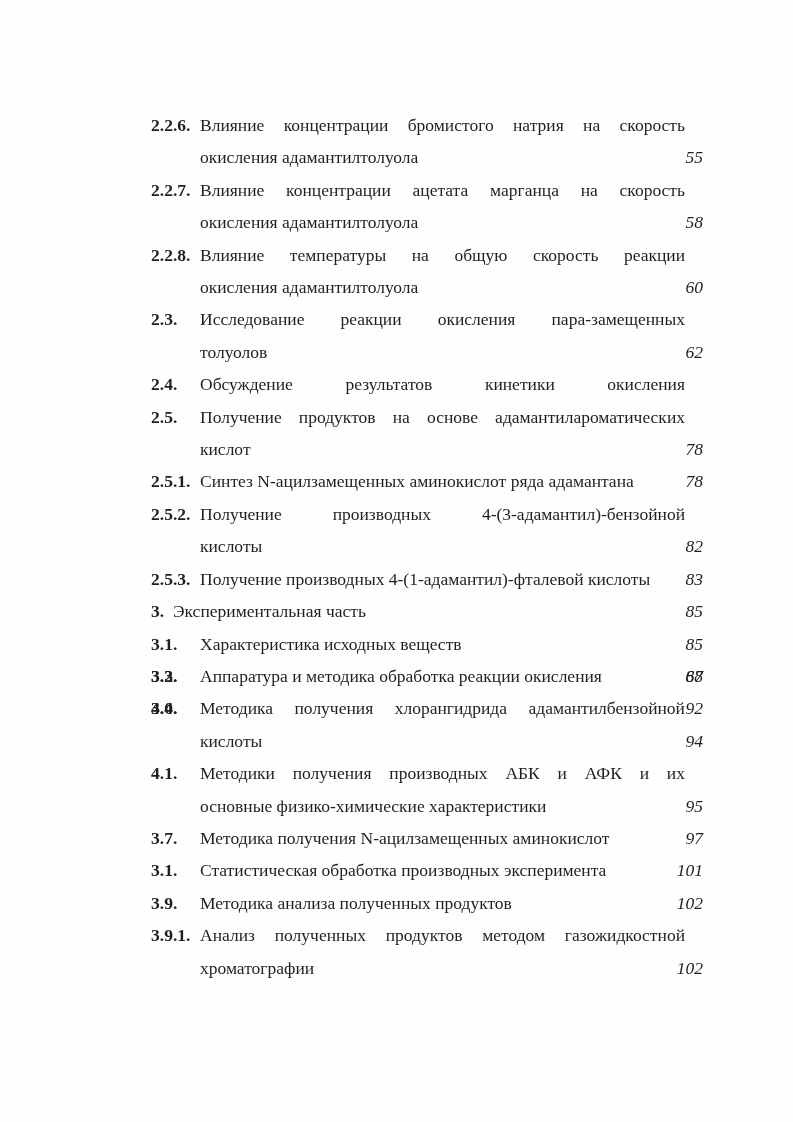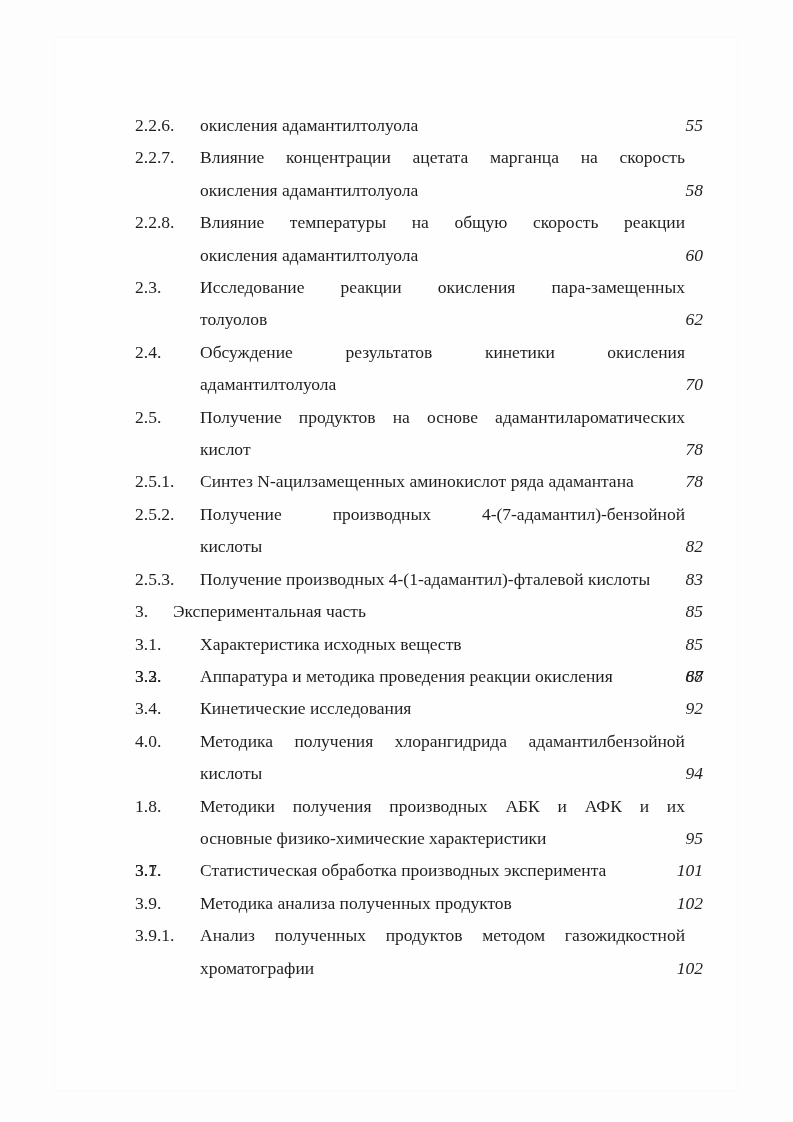--- a/index.html
+++ b/index.html
@@ -36,23 +36,24 @@
   }
   .entry {
     position: relative;
     padding-left: 65px;
   }
   .entry.narrow {
     padding-left: 38px;
   }
   .num {
     position: absolute;
-    left: 0;
+    left: 16px;
     top: 0;
     white-space: nowrap;
+    font-weight: bold;
   }
   .line {
     position: relative;
   }
   .line.just {
     text-align: justify;
     text-align-last: justify;
     padding-right: 18px;
   }
   .line.last {
@@ -69,92 +70,93 @@
   }
 </style>
 </head>
 <body>
 
 <div class="page">
   <div class="sheet"></div>
   <div class="toc">
       <div class="entry">
         <span class="num">2.2.6.</span>
+        <div class="line just"><span>Влияние концентрации бромистого натрия на скорость</span></div>
         <div class="line last"><span>окисления адамантилтолуола</span><span class="pagenum">55</span></div>
       </div>
       <div class="entry">
         <span class="num">2.2.7.</span>
         <div class="line just"><span>Влияние концентрации ацетата марганца на скорость</span></div>
         <div class="line last"><span>окисления адамантилтолуола</span><span class="pagenum">58</span></div>
       </div>
       <div class="entry">
         <span class="num">2.2.8.</span>
         <div class="line just"><span>Влияние температуры на общую скорость реакции</span></div>
         <div class="line last"><span>окисления адамантилтолуола</span><span class="pagenum">60</span></div>
       </div>
       <div class="entry">
         <span class="num">2.3.</span>
         <div class="line just"><span>Исследование реакции окисления </span><span class="it">пара</span><span>-замещенных</span></div>
         <div class="line last"><span>толуолов</span><span class="pagenum">62</span></div>
       </div>
       <div class="entry">
         <span class="num">2.4.</span>
         <div class="line just"><span>Обсуждение результатов кинетики окисления</span></div>
-        <div class="line last"><span>адамантилтолуола</span><span class="pagenum">70</span></div>
       </div>
       <div class="entry">
         <span class="num">2.5.</span>
         <div class="line just"><span>Получение продуктов на основе адамантилароматических</span></div>
         <div class="line last"><span>кислот</span><span class="pagenum">78</span></div>
       </div>
       <div class="entry">
         <span class="num">2.5.1.</span>
         <div class="line last"><span>Синтез </span><span class="it">N</span><span>-ацилзамещенных аминокислот ряда адамантана</span><span class="pagenum">78</span></div>
       </div>
       <div class="entry">
         <span class="num">2.5.2.</span>
-        <div class="line just"><span>Получение производных 4-(7-адамантил)-бензойной</span></div>
+        <div class="line just"><span>Получение производных 4-(3-адамантил)-бензойной</span></div>
         <div class="line last"><span>кислоты</span><span class="pagenum">82</span></div>
       </div>
       <div class="entry">
         <span class="num">2.5.3.</span>
         <div class="line last"><span>Получение производных 4-(1-адамантил)-фталевой кислоты</span><span class="pagenum">83</span></div>
       </div>
       <div class="entry narrow">
         <span class="num">3.</span>
         <div class="line last"><span>Экспериментальная часть</span><span class="pagenum">85</span></div>
       </div>
       <div class="entry">
         <span class="num">3.1.</span>
         <div class="line last"><span>Характеристика исходных веществ</span><span class="pagenum">85</span></div>
       </div>
       <div class="entry">
         <span class="num">3.2.</span>
         <div class="line last"><span class="pagenum">87</span></div>
       </div>
       <div class="entry">
         <span class="num">3.3.</span>
-        <div class="line last"><span>Аппаратура и методика проведения реакции окисления</span><span class="pagenum">68</span></div>
+        <div class="line last"><span>Аппаратура и методика обработка реакции окисления</span><span class="pagenum">68</span></div>
       </div>
       <div class="entry">
         <span class="num">3.4.</span>
-        <div class="line last"><span>Кинетические исследования</span><span class="pagenum">92</span></div>
+        <div class="line last"><span class="pagenum">92</span></div>
       </div>
       <div class="entry">
         <span class="num">4.0.</span>
         <div class="line just"><span>Методика получения хлорангидрида адамантилбензойной</span></div>
         <div class="line last"><span>кислоты</span><span class="pagenum">94</span></div>
       </div>
       <div class="entry">
-        <span class="num">1.8.</span>
+        <span class="num">4.1.</span>
         <div class="line just"><span>Методики получения производных АБК и АФК и их</span></div>
         <div class="line last"><span>основные физико-химические характеристики</span><span class="pagenum">95</span></div>
       </div>
       <div class="entry">
         <span class="num">3.7.</span>
+        <div class="line last"><span>Методика получения </span><span class="it">N</span><span>-ацилзамещенных аминокислот</span><span class="pagenum">97</span></div>
       </div>
       <div class="entry">
         <span class="num">3.1.</span>
         <div class="line last"><span>Статистическая обработка производных эксперимента</span><span class="pagenum">101</span></div>
       </div>
       <div class="entry">
         <span class="num">3.9.</span>
         <div class="line last"><span>Методика анализа полученных продуктов</span><span class="pagenum">102</span></div>
       </div>
       <div class="entry">

